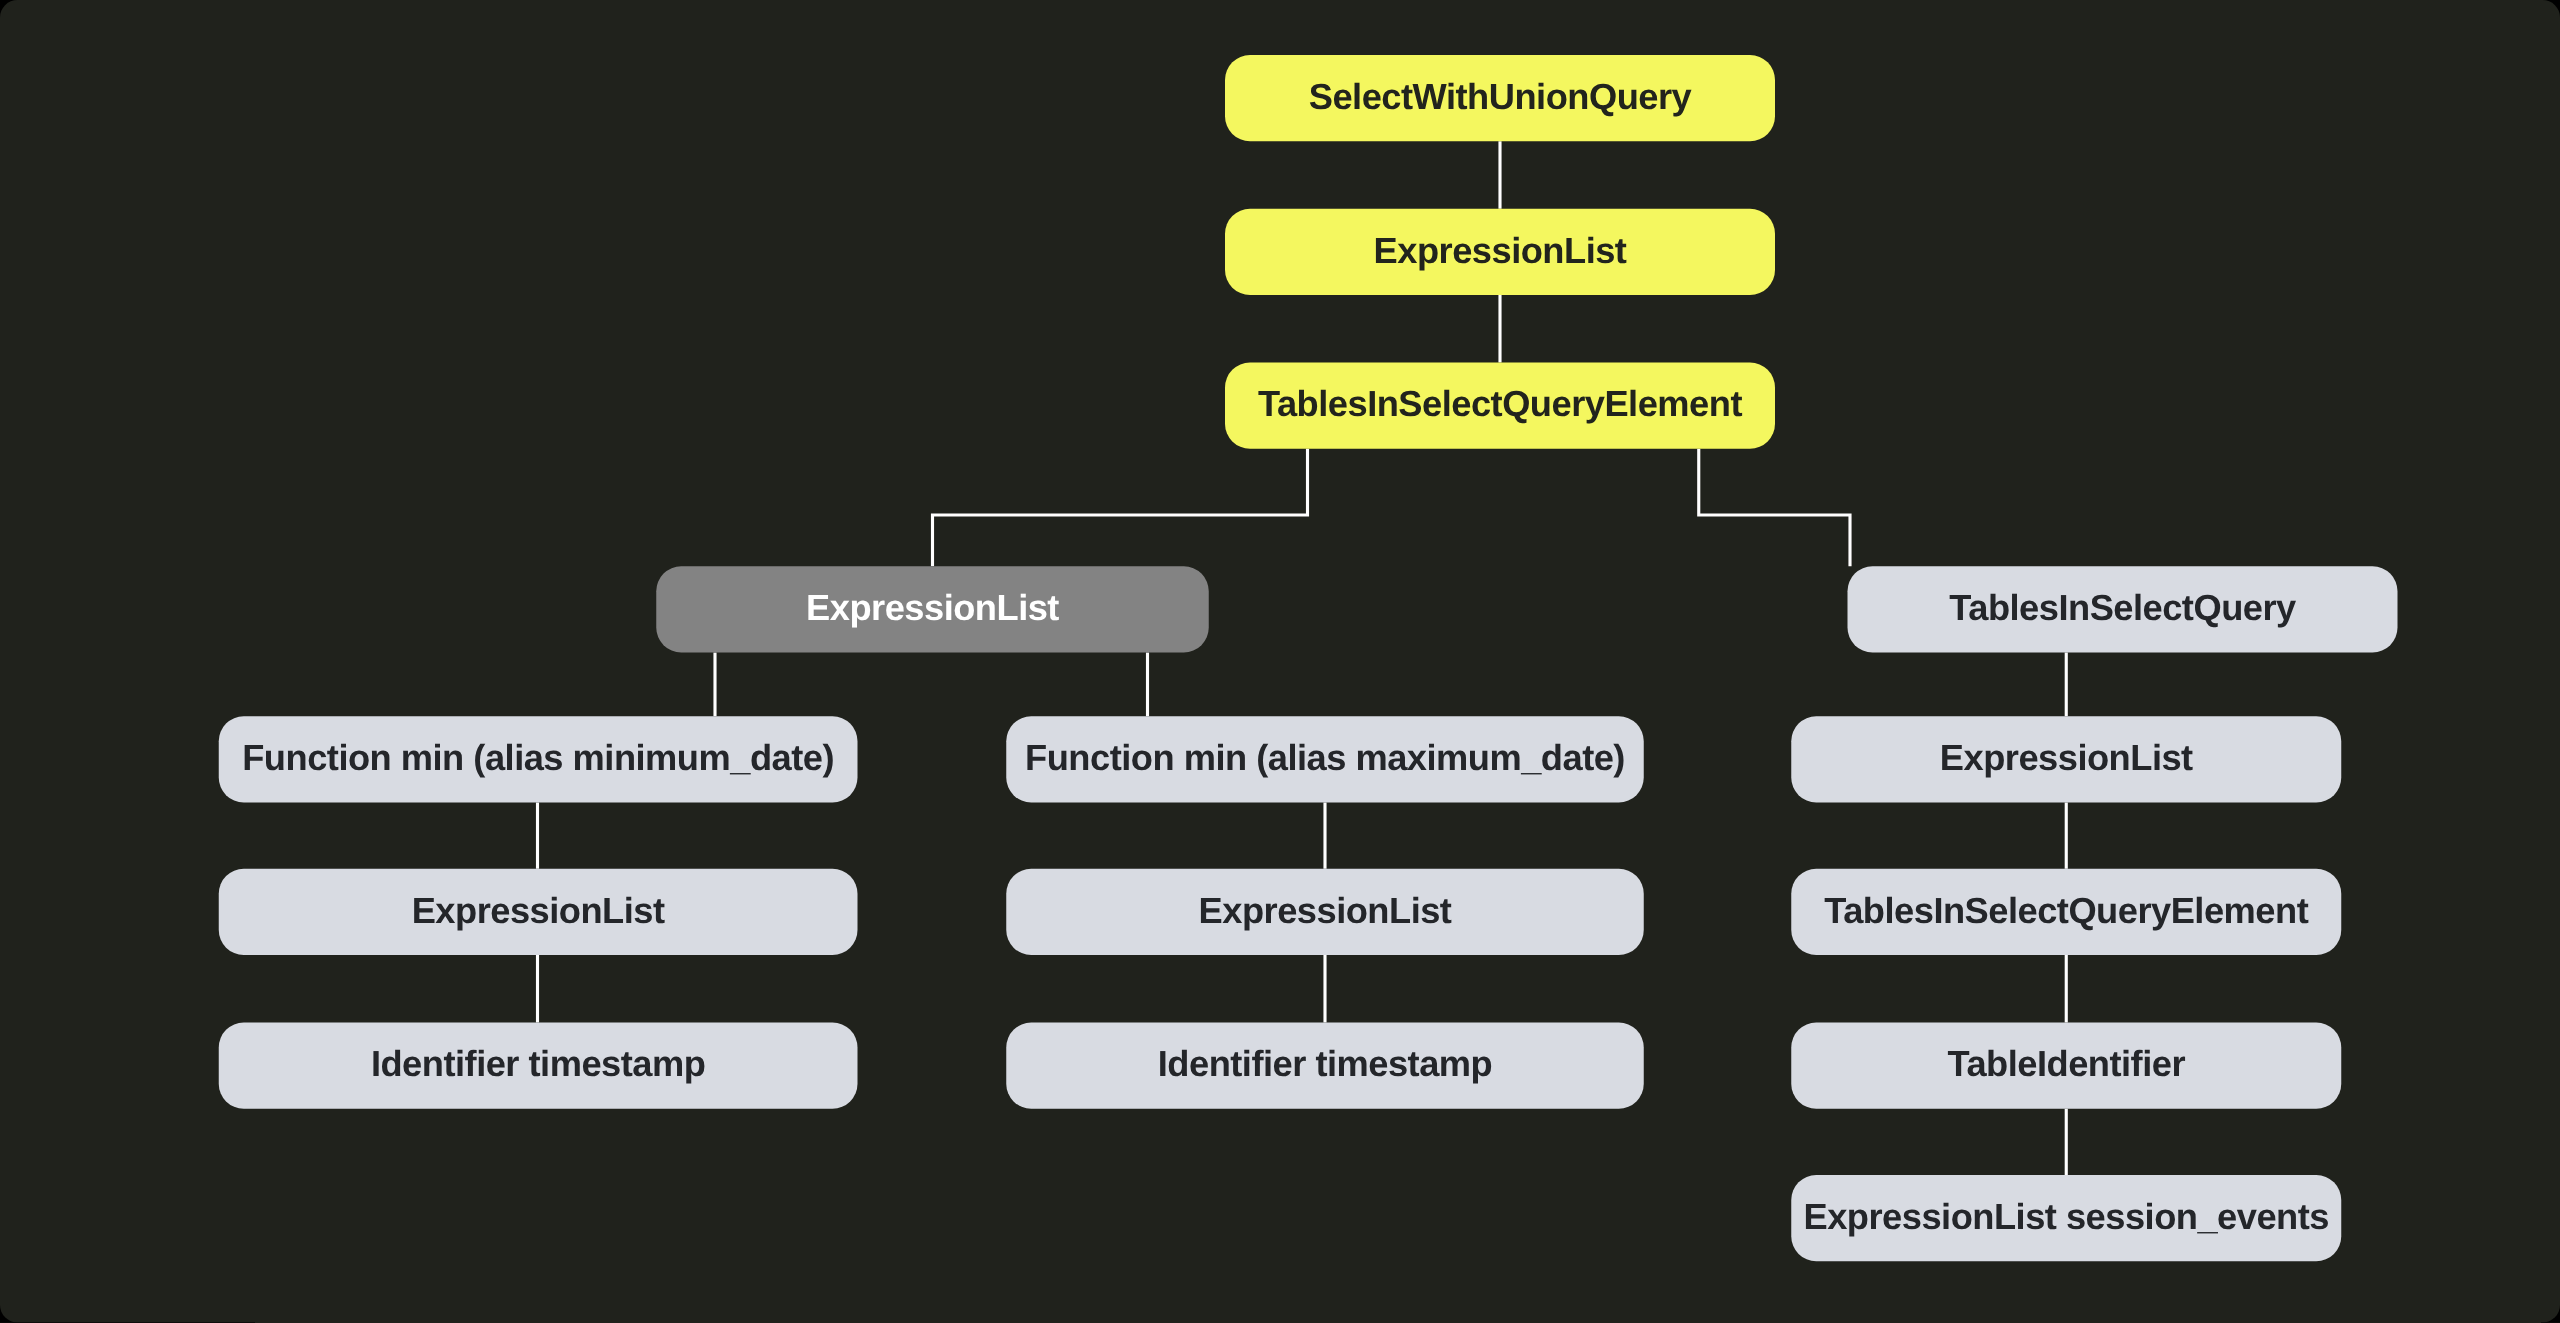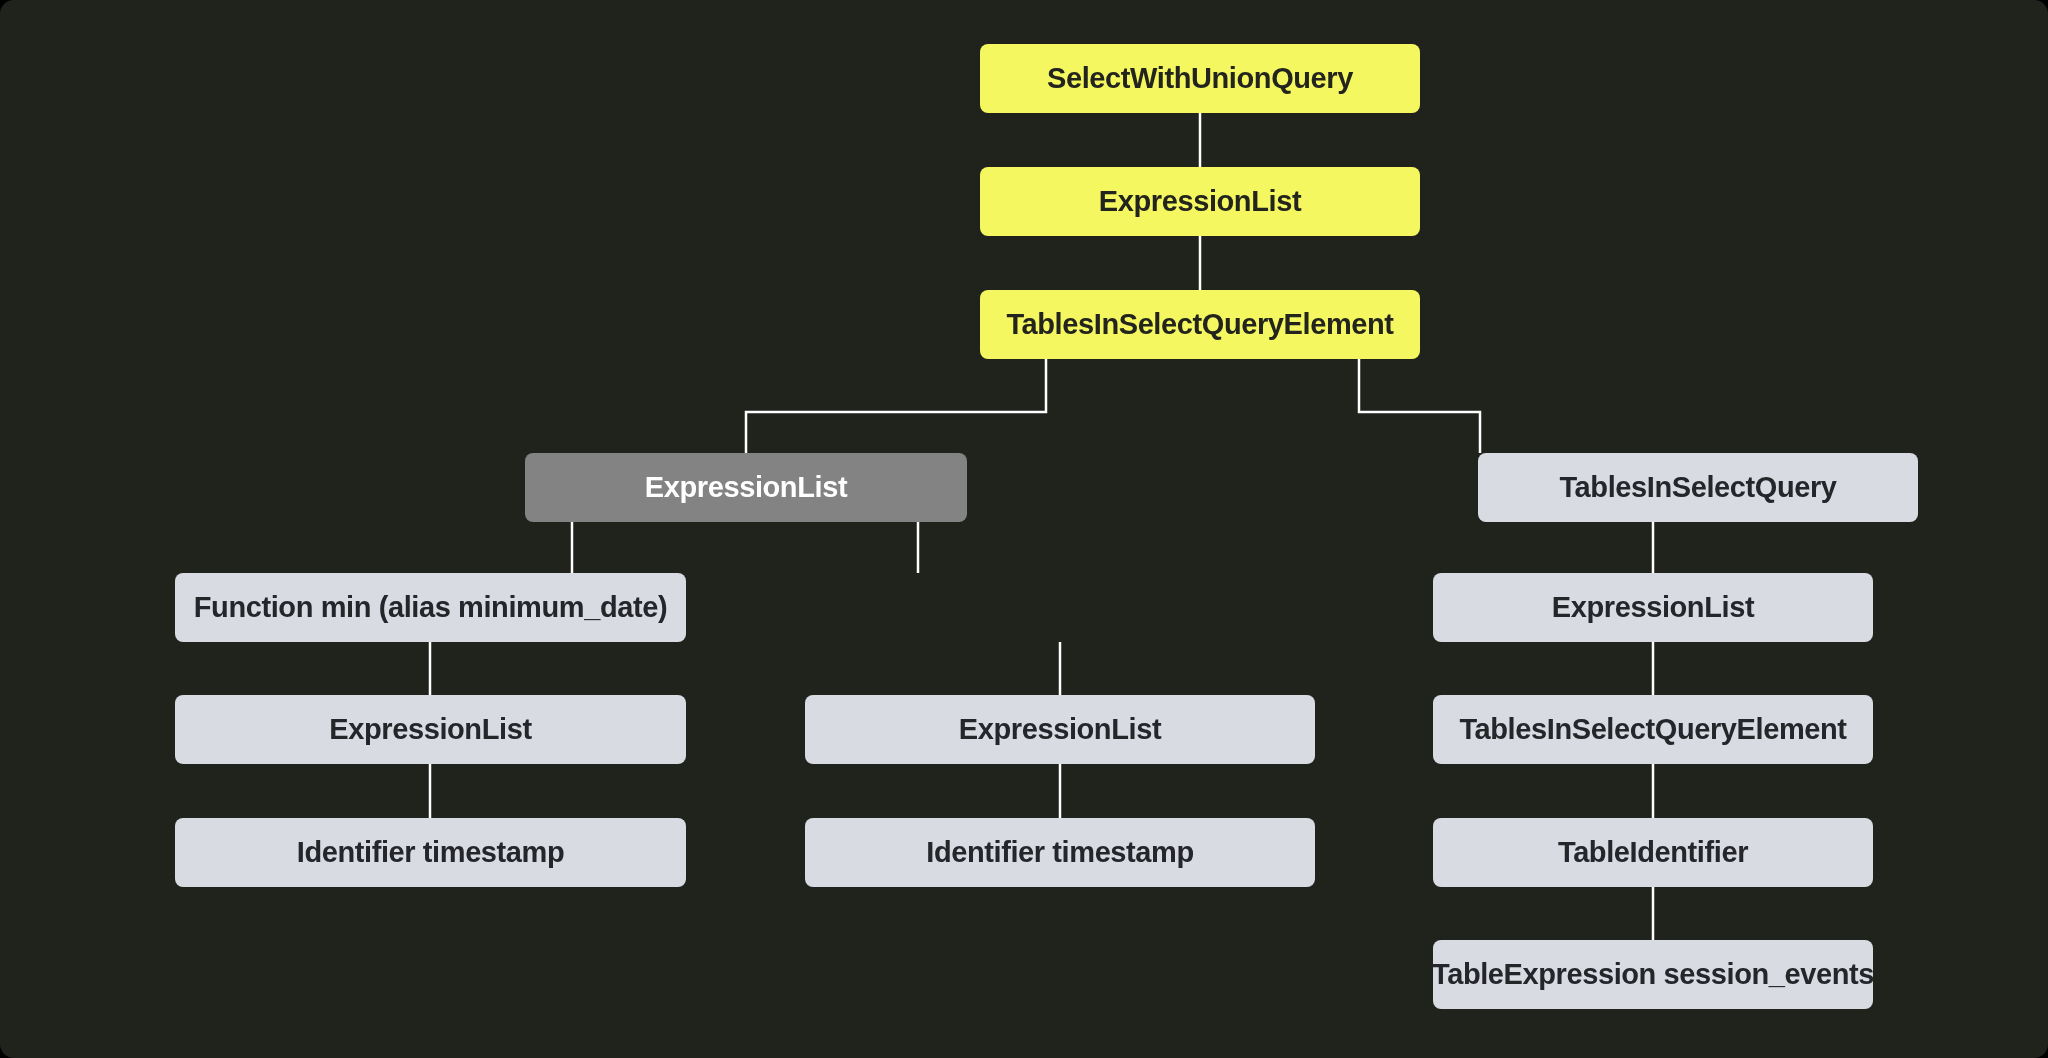--- a/index.html
+++ b/index.html
@@ -38,21 +38,21 @@
     fill: none;
     stroke: var(--connector);
     stroke-width: 2.5px;
   }
   .node {
     position: absolute;
     height: 69px;
     display: flex;
     align-items: center;
     justify-content: center;
-    border-radius: 8px;
+    border-radius: 20px;
     font-size: 29px;
     font-weight: 700;
     letter-spacing: -0.4px;
     white-space: nowrap;
     padding: 0 12px;
     cursor: pointer;
     z-index: 2;
   }
   .v-yellow { background: var(--node-yellow); color: var(--node-yellow-text); }
   .v-gray   { background: var(--node-gray);   color: var(--node-gray-text); }
@@ -81,25 +81,26 @@
   </svg>
 
   <div class="node v-yellow" style="left:980px;  top:44px;  width:440px">SelectWithUnionQuery</div>
   <div class="node v-yellow" style="left:980px;  top:167px; width:440px">ExpressionList</div>
   <div class="node v-yellow" style="left:980px;  top:290px; width:440px">TablesInSelectQueryElement</div>
 
   <div class="node v-gray" style="left:525px;  top:453px; width:442px">ExpressionList</div>
   <div class="node v-light" style="left:1478px; top:453px; width:440px">TablesInSelectQuery</div>
 
   <div class="node v-light" style="left:175px;  top:573px; width:511px">Function min (alias minimum_date)</div>
+  <div class="node v-light" style="left:805px;  top:573px; width:510px">Function min (alias maximum_date)</div>
   <div class="node v-light" style="left:1433px; top:573px; width:440px">ExpressionList</div>
 
   <div class="node v-light" style="left:175px;  top:695px; width:511px">ExpressionList</div>
   <div class="node v-light" style="left:805px;  top:695px; width:510px">ExpressionList</div>
   <div class="node v-light" style="left:1433px; top:695px; width:440px">TablesInSelectQueryElement</div>
 
   <div class="node v-light" style="left:175px;  top:818px; width:511px">Identifier timestamp</div>
   <div class="node v-light" style="left:805px;  top:818px; width:510px">Identifier timestamp</div>
   <div class="node v-light" style="left:1433px; top:818px; width:440px">TableIdentifier</div>
 
-  <div class="node v-light" style="left:1433px; top:940px; width:440px">TableExpression session_events</div>
+  <div class="node v-light" style="left:1433px; top:940px; width:440px">ExpressionList session_events</div>
 
 </div>
 
 </body></html>

